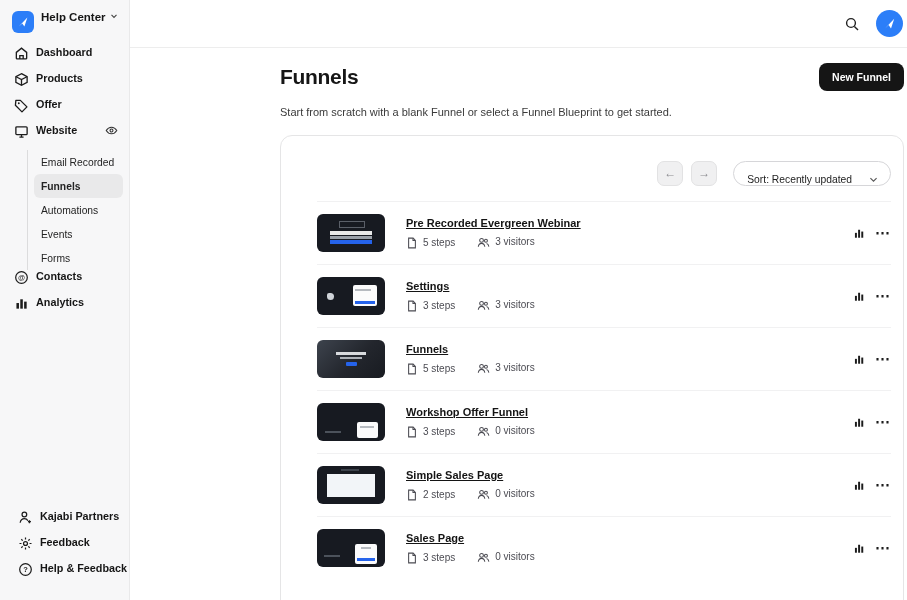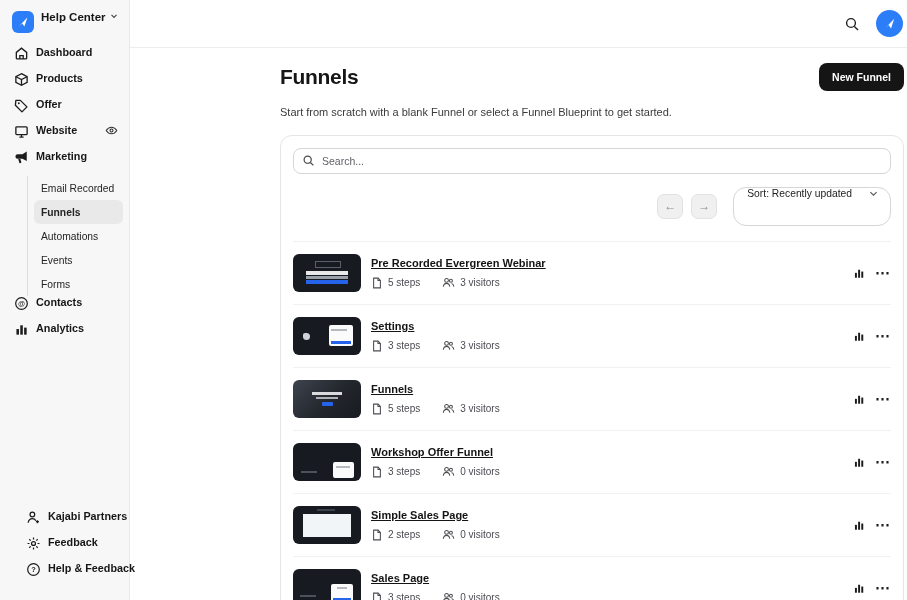--- a/index.html
+++ b/index.html
@@ -17,21 +17,21 @@
   .ws-chev { margin-left:auto; color:#444; }
   .nav { margin-top:8px; }
   .nav-item { display:flex; align-items:flex-start; height:26px; padding-left:14px; cursor:pointer; }
   .nav-ic { width:15px; height:15px; flex:none; color:#1c1c1c; }
   .nav-label { font-size:10.8px; font-weight:700; margin-left:7px; white-space:nowrap; }
   .nav-eye { margin-left:auto; margin-right:11px; color:#333; }
   .subnav { margin-left:27px; border-left:1px solid #dcdcdd; }
   .sub-item { display:flex; align-items:center; height:24px; margin:0 6px; padding-left:7px;
     border-radius:6px; font-size:10.3px; color:#242424; cursor:pointer; white-space:nowrap; }
   .sub-item.active { background:#e9e9ea; font-weight:700; }
-  .side-footer { position:absolute; left:12px; right:0; bottom:12px; }
+  .side-footer { position:absolute; left:4px; right:0; bottom:12px; }
 
   
   .topbar { position:absolute; left:130px; right:0; top:0; height:48px; background:#fff;
     border-bottom:1px solid #ededed; display:flex; align-items:center;
     justify-content:flex-end; padding-right:4px; }
   .top-search { width:30px; height:30px; display:flex; align-items:center; justify-content:center;
     color:#222; cursor:pointer; }
   .avatar { width:27px; height:27px; border-radius:50%; background:var(--accent,#2c7ef8);
     display:flex; align-items:center; justify-content:center; margin-left:9px; cursor:pointer; }
 
@@ -50,27 +50,27 @@
   .search-wrap { position:relative; }
   .search-input { width:100%; height:26px; border:1px solid #d6d6d9; border-radius:8px;
     padding:0 10px 0 28px; font-size:10.5px; color:#333; outline:none;
     font-family:"Liberation Sans", sans-serif; }
   .search-input::placeholder { color:#5f5f66; }
   .search-ic { position:absolute; left:9px; top:6px; color:#4a4a4a; pointer-events:none; }
   .controls { margin-top:13px; display:flex; justify-content:flex-end; align-items:center; gap:8px; }
   .page-btn { width:26px; height:25px; border:1px solid #e2e2e3; background:#f0f0f1;
     border-radius:7px; color:#8b8b90; font-size:12px; line-height:23px; text-align:center;
     cursor:pointer; }
-  .sort-select { height:39px; border:1px solid #d6d6d9; border-radius:13px; background:#fff;
-    display:flex; align-items:flex-start; gap:16px; padding:0 11px 0 13px; font-size:10.3px;
+  .sort-select { height:25px; border:1px solid #d6d6d9; border-radius:13px; background:#fff;
+    display:flex; align-items:flex-end; gap:16px; padding:0 11px 0 13px; font-size:10.3px;
     color:#1c1c1c; cursor:pointer; margin-left:8px; }
   .sort-chev { color:#555; }
 
   .rows { margin-top:15px; }
-  .row { display:flex; align-items:center; gap:10px; padding:12px 0; border-top:1px solid #f1f1f2; }
+  .row { display:flex; align-items:center; gap:21px; padding:12px 0; border-top:1px solid #f1f1f2;margin-left:24px; }
   .thumb { width:68px; height:38px; border-radius:6px; background:#171a21; position:relative;
     overflow:hidden; flex:none; cursor:pointer; }
   .thumb .a,.thumb .b,.thumb .c { position:absolute; display:none; }
   .thumb::before { content:""; position:absolute; }
   
   .thumb-bars::before { left:22px; top:7px; width:24px; height:5px; border:1px solid #5a5f68; }
   .thumb-bars .a { display:block; left:13px; top:17px; width:42px; height:3.5px; background:#e9e9e9; }
   .thumb-bars .b { display:block; left:13px; top:21.5px; width:42px; height:3.5px; background:#9aa0a8; }
   .thumb-bars .c { display:block; left:13px; top:26px; width:42px; height:4px; background:#2563eb; }
   
@@ -98,21 +98,21 @@
   .thumb-sales::before { left:7px; top:26px; width:16px; height:2px; background:#4c525b; }
   .thumb-sales .a { display:block; left:38px; top:15px; width:22px; height:20px; background:#fbfbfc;
     border-radius:2px; }
   .thumb-sales .b { display:block; left:40px; top:29px; width:18px; height:2.5px; background:#2563eb; }
   .thumb-sales .c { display:block; left:44px; top:18px; width:10px; height:1.5px; background:#b6bac0; }
 
   .row-main { display:flex; flex-direction:column; }
   .row-title { font-size:11px; font-weight:700; color:#141414; text-decoration:underline;
     cursor:pointer; }
   .row-meta { margin-top:7px; display:flex; align-items:center; gap:22px; }
-  .meta { display:flex; align-items:center; gap:5px; font-size:10px; color:#4b4b52; }
+  .meta { display:flex; align-items:flex-start; gap:5px; font-size:10px; color:#4b4b52; }
   .meta svg { color:#4b4b52; }
   .row-actions { margin-left:auto; display:flex; align-items:center; gap:9px; }
   .chart-btn { color:#1c1c1c; cursor:pointer; }
   .dots-btn { font-size:15px; font-weight:700; color:#1c1c1c; cursor:pointer; line-height:10px;
     letter-spacing:1px; }
 </style>
 </head>
 <body>
 
 <div class="sidebar">
@@ -166,29 +166,20 @@
           </svg>
       </span>
       <span class="nav-label">Website</span>
       <span class="nav-eye">
         <svg width="13" height="13" viewBox="0 0 16 16" fill="none" stroke="currentColor" stroke-width="1.3">
             <path d="M1.5 8s2.5-4.1 6.5-4.1S14.5 8 14.5 8 12 12.1 8 12.1 1.5 8 1.5 8z"></path>
             <circle cx="8" cy="8" r="1.8"></circle>
           </svg>
       </span>
     </div>
-    <div class="nav-item">
-      <span class="nav-ic">
-        <svg width="15" height="15" viewBox="0 0 16 16">
-            <path fill="currentColor" d="M13.6 1.6v10L9 9.4H3.9a2.4 2.4 0 0 1 0-4.8H9z"></path>
-            <path fill="currentColor" d="M4.5 9.6l1.3 4.6 2.1-.6-1.1-4z"></path>
-          </svg>
-      </span>
-      <span class="nav-label">Marketing</span>
-    </div>
 
     <div class="subnav">
       <div class="sub-item">Email Recorded</div>
       <div class="sub-item active">Funnels</div>
       <div class="sub-item">Automations</div>
       <div class="sub-item">Events</div>
       <div class="sub-item">Forms</div>
     </div>
 
     <div class="nav-item">
@@ -261,29 +252,20 @@
 </div>
 
 <div class="main">
   <div class="title-row">
     <h1 class="page-title">Funnels</h1>
     <button class="new-funnel-btn">New Funnel</button>
   </div>
   <div class="subtitle">Start from scratch with a blank Funnel or select a Funnel Blueprint to get started.</div>
 
   <div class="card">
-    <div class="search-wrap">
-      <span class="search-ic">
-        <svg width="13" height="13" viewBox="0 0 16 16" fill="none" stroke="currentColor" stroke-width="1.5">
-            <circle cx="7" cy="7" r="4.4"></circle>
-            <path d="M10.4 10.4 14 14"></path>
-          </svg>
-      </span>
-      <input class="search-input" type="text" placeholder="Search..." style="">
-    </div>
 
     <div class="controls">
       <div class="page-btn">←</div>
       <div class="page-btn">→</div>
       <div class="sort-select">
         <span>Sort: Recently updated</span>
         <span class="sort-chev">
           <svg width="11" height="11" viewBox="0 0 16 16" fill="none" stroke="currentColor" stroke-width="1.6">
               <path d="M3.5 6l4.5 4.5L12.5 6"></path>
             </svg>

